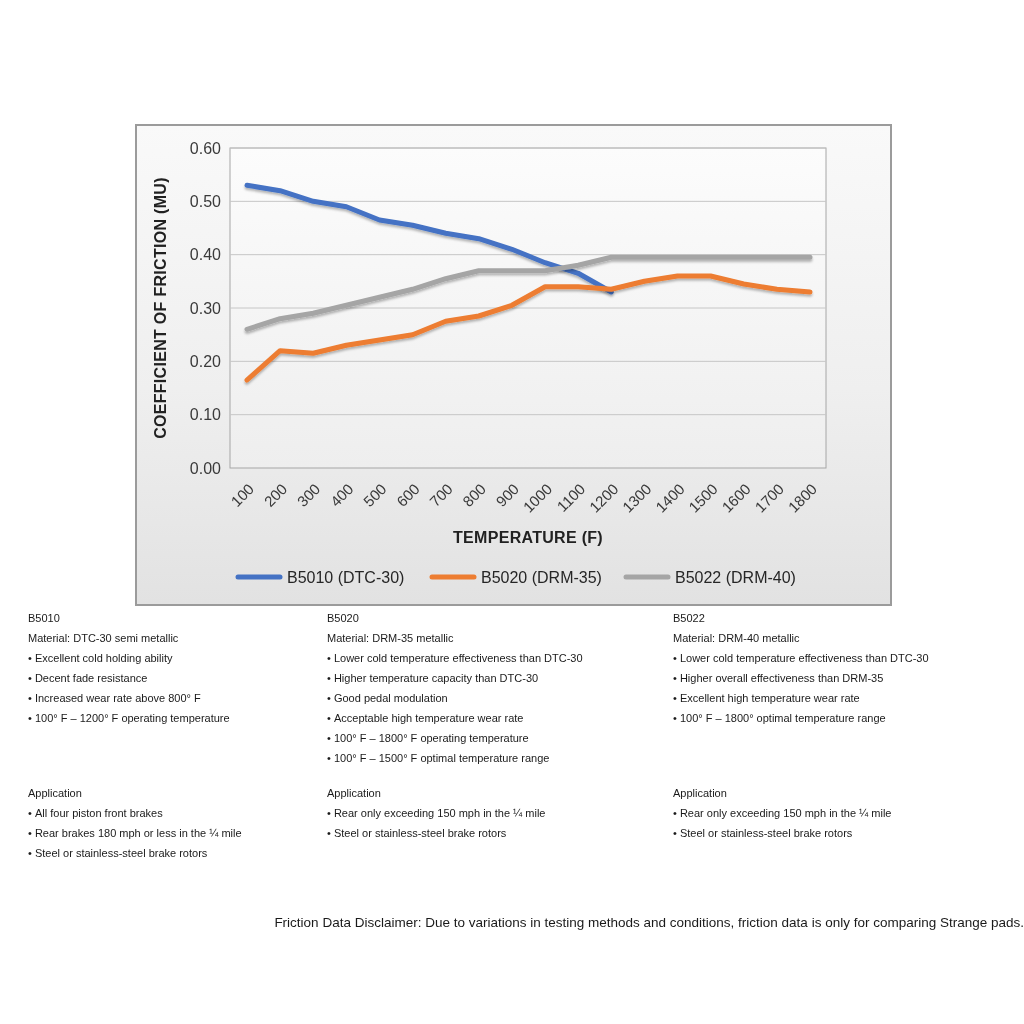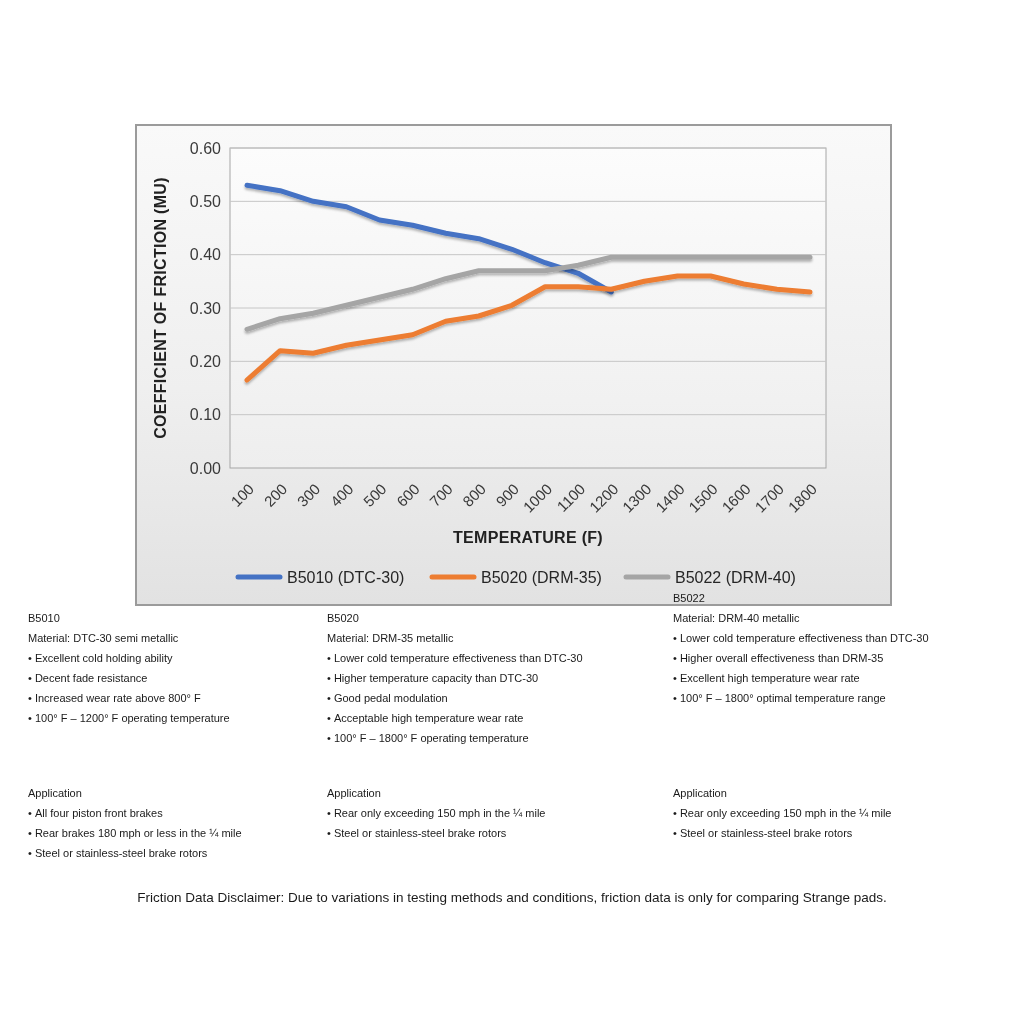--- a/index.html
+++ b/index.html
@@ -10,21 +10,21 @@
     background:linear-gradient(180deg,#f9f9f9 0%,#efefef 55%,#e2e2e2 100%);}
   .chart-card svg{display:block;}
   .axis-title{font-size:16px;font-weight:bold;fill:#212121;letter-spacing:0.3px;}
   .ytick{font-size:16px;fill:#3a3a3a;}
   .xtick{font-size:15px;fill:#3a3a3a;}
   .legend-label{font-size:16px;fill:#262626;}
   .series-line{fill:none;stroke-width:5;stroke-linecap:round;stroke-linejoin:round;}
   .col{position:absolute;font-size:11px;line-height:20px;white-space:nowrap;}
   .col .line{height:20px;}
   .bullet-line::before{content:"\2022\00a0";}
-  .disclaimer{position:absolute;left:0;top:890px;width:1024px;text-align:center;
+  .disclaimer{position:absolute;left:0;top:915px;width:1024px;text-align:right;
     font-size:13.5px;color:#1a1a1a;}
 </style>
 </head>
 <body>
 
 <div class="page">
 
   <div class="chart-card">
     <svg id="chart-svg" width="753" height="478" viewBox="0 0 753 478">
       <defs>
@@ -107,24 +107,25 @@
   <div class="col" style="left:327px;top:608px;">
     <div class="line">B5020</div>
     <div class="line">Material: DRM-35 metallic</div>
     <div>
 
     <div class="line bullet-line"><span>Lower cold temperature effectiveness than DTC-30</span></div>
         <div class="line bullet-line"><span>Higher temperature capacity than DTC-30</span></div>
         <div class="line bullet-line"><span>Good pedal modulation</span></div>
         <div class="line bullet-line"><span>Acceptable high temperature wear rate</span></div>
         <div class="line bullet-line"><span>100° F – 1800° F operating temperature</span></div>
+        <div class="line bullet-line"><span>100° F – 1500° F optimal temperature range</span></div>
       </div>
   </div>
 
-  <div class="col" style="left:673px;top:588px;">
+  <div class="col" style="left:673px;top:608px;">
     <div class="line">B5022</div>
     <div class="line">Material: DRM-40 metallic</div>
     <div>
 
     <div class="line bullet-line"><span>Lower cold temperature effectiveness than DTC-30</span></div>
         <div class="line bullet-line"><span>Higher overall effectiveness than DRM-35</span></div>
         <div class="line bullet-line"><span>Excellent high temperature wear rate</span></div>
         <div class="line bullet-line"><span>100° F – 1800° optimal temperature range</span></div>
       </div>
   </div>

